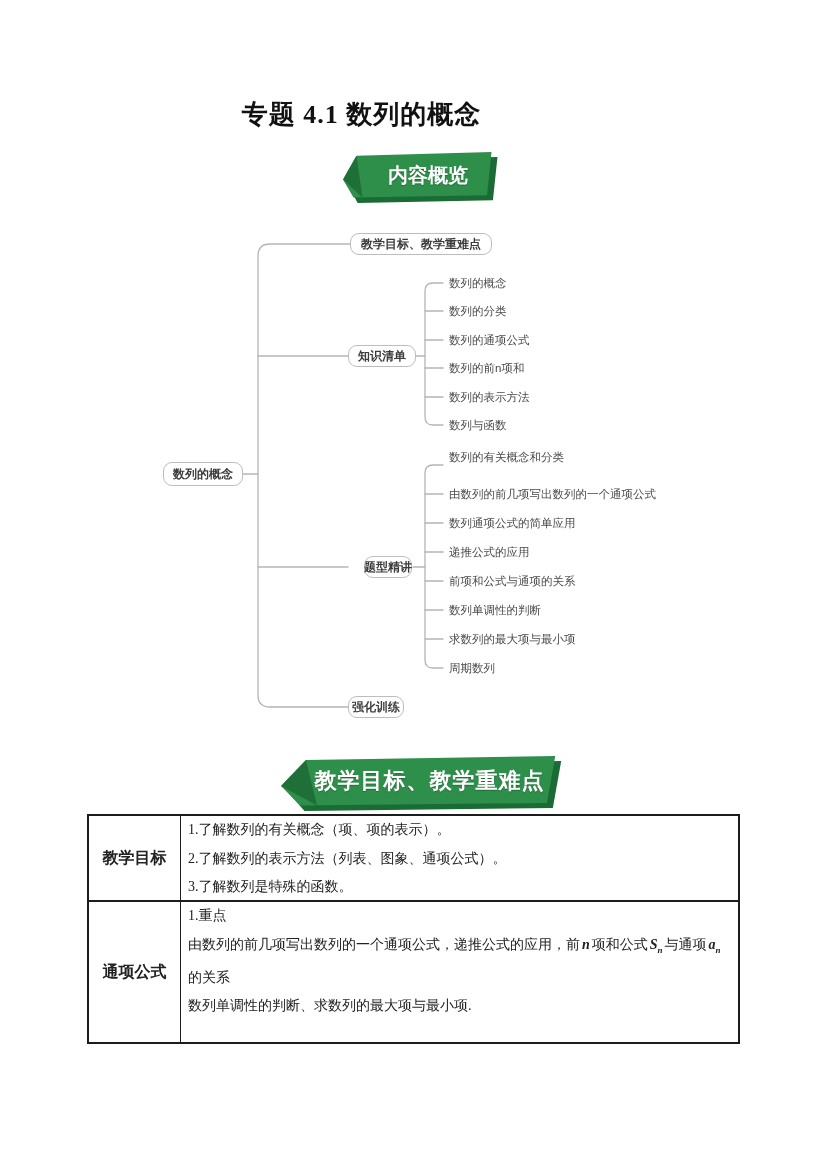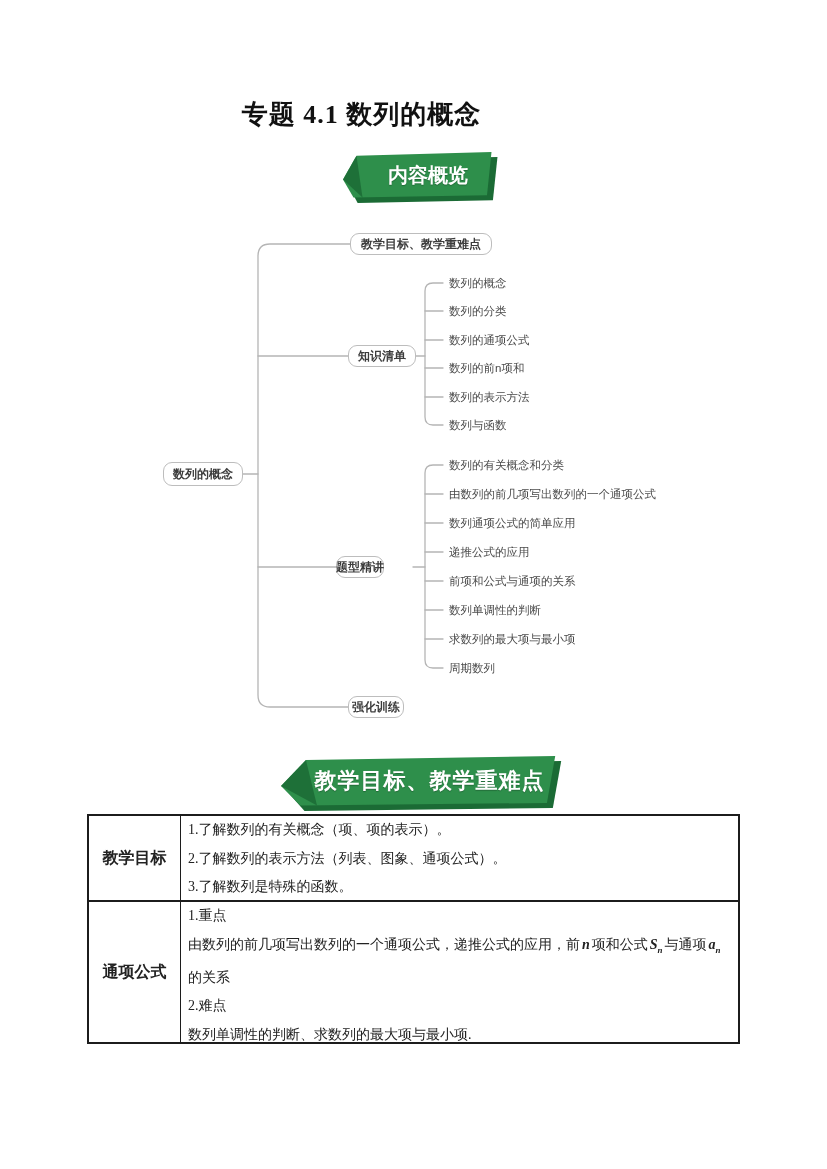--- a/index.html
+++ b/index.html
@@ -115,31 +115,31 @@
       <path d="M 270 351 H 288"></path>
       <path d="M 270 380 H 288"></path>
       <path d="M 270 409 H 288"></path>
     </g>
   </svg>
 
   <div class="mm-node" style="left:8px;top:232px;width:80px;height:24px;">数列的概念</div>
 
   <div class="mm-node" style="left:195px;top:3px;width:142px;height:22px;">教学目标、教学重难点</div>
   <div class="mm-node" style="left:193px;top:115px;width:68px;height:22px;">知识清单</div>
-  <div class="mm-node" style="left:181px;top:326px;width:48px;height:22px;">题型精讲</div>
+  <div class="mm-node" style="left:209px;top:326px;width:48px;height:22px;">题型精讲</div>
   <div class="mm-node" style="left:193px;top:466px;width:56px;height:22px;">强化训练</div>
 
   <div class="mm-leaf" style="top:45px;">数列的概念</div>
   <div class="mm-leaf" style="top:73px;">数列的分类</div>
   <div class="mm-leaf" style="top:102px;">数列的通项公式</div>
   <div class="mm-leaf" style="top:130px;">数列的前n项和</div>
   <div class="mm-leaf" style="top:159px;">数列的表示方法</div>
   <div class="mm-leaf" style="top:187px;">数列与函数</div>
 
-  <div class="mm-leaf" style="top:227px;text-align:center;">数列的有关概念和分类</div>
+  <div class="mm-leaf" style="top:219px;text-align:center;">数列的有关概念和分类</div>
   <div class="mm-leaf" style="top:256px;">由数列的前几项写出数列的一个通项公式</div>
   <div class="mm-leaf" style="top:285px;">数列通项公式的简单应用</div>
   <div class="mm-leaf" style="top:314px;">递推公式的应用</div>
   <div class="mm-leaf" style="top:343px;">前项和公式与通项的关系</div>
   <div class="mm-leaf" style="top:372px;">数列单调性的判断</div>
   <div class="mm-leaf" style="top:401px;">求数列的最大项与最小项</div>
   <div class="mm-leaf" style="top:430px;">周期数列</div>
 </div>
 
 <div class="banner" id="banner-objectives">
@@ -157,17 +157,16 @@
         <div class="cell-line">2.了解数列的表示方法（列表、图象、通项公式）。</div>
         <div class="cell-line">3.了解数列是特殊的函数。</div>
       </div>
   </div>
   <div class="t-row second">
     <div class="t-head">通项公式</div>
     <div class="t-cell">
         <div class="cell-line">1.重点</div>
         <div class="cell-line">由数列的前几项写出数列的一个通项公式，递推公式的应用，前<i class="math">n</i>项和公式<i class="math">S<sub>n</sub></i>与通项<i class="math">a<sub>n</sub></i></div>
         <div class="cell-line">的关系</div>
-        <div class="cell-line">2.难点</div>
         <div class="cell-line">数列单调性的判断、求数列的最大项与最小项.</div>
       </div>
   </div>
 </div>
 
 </body></html>

